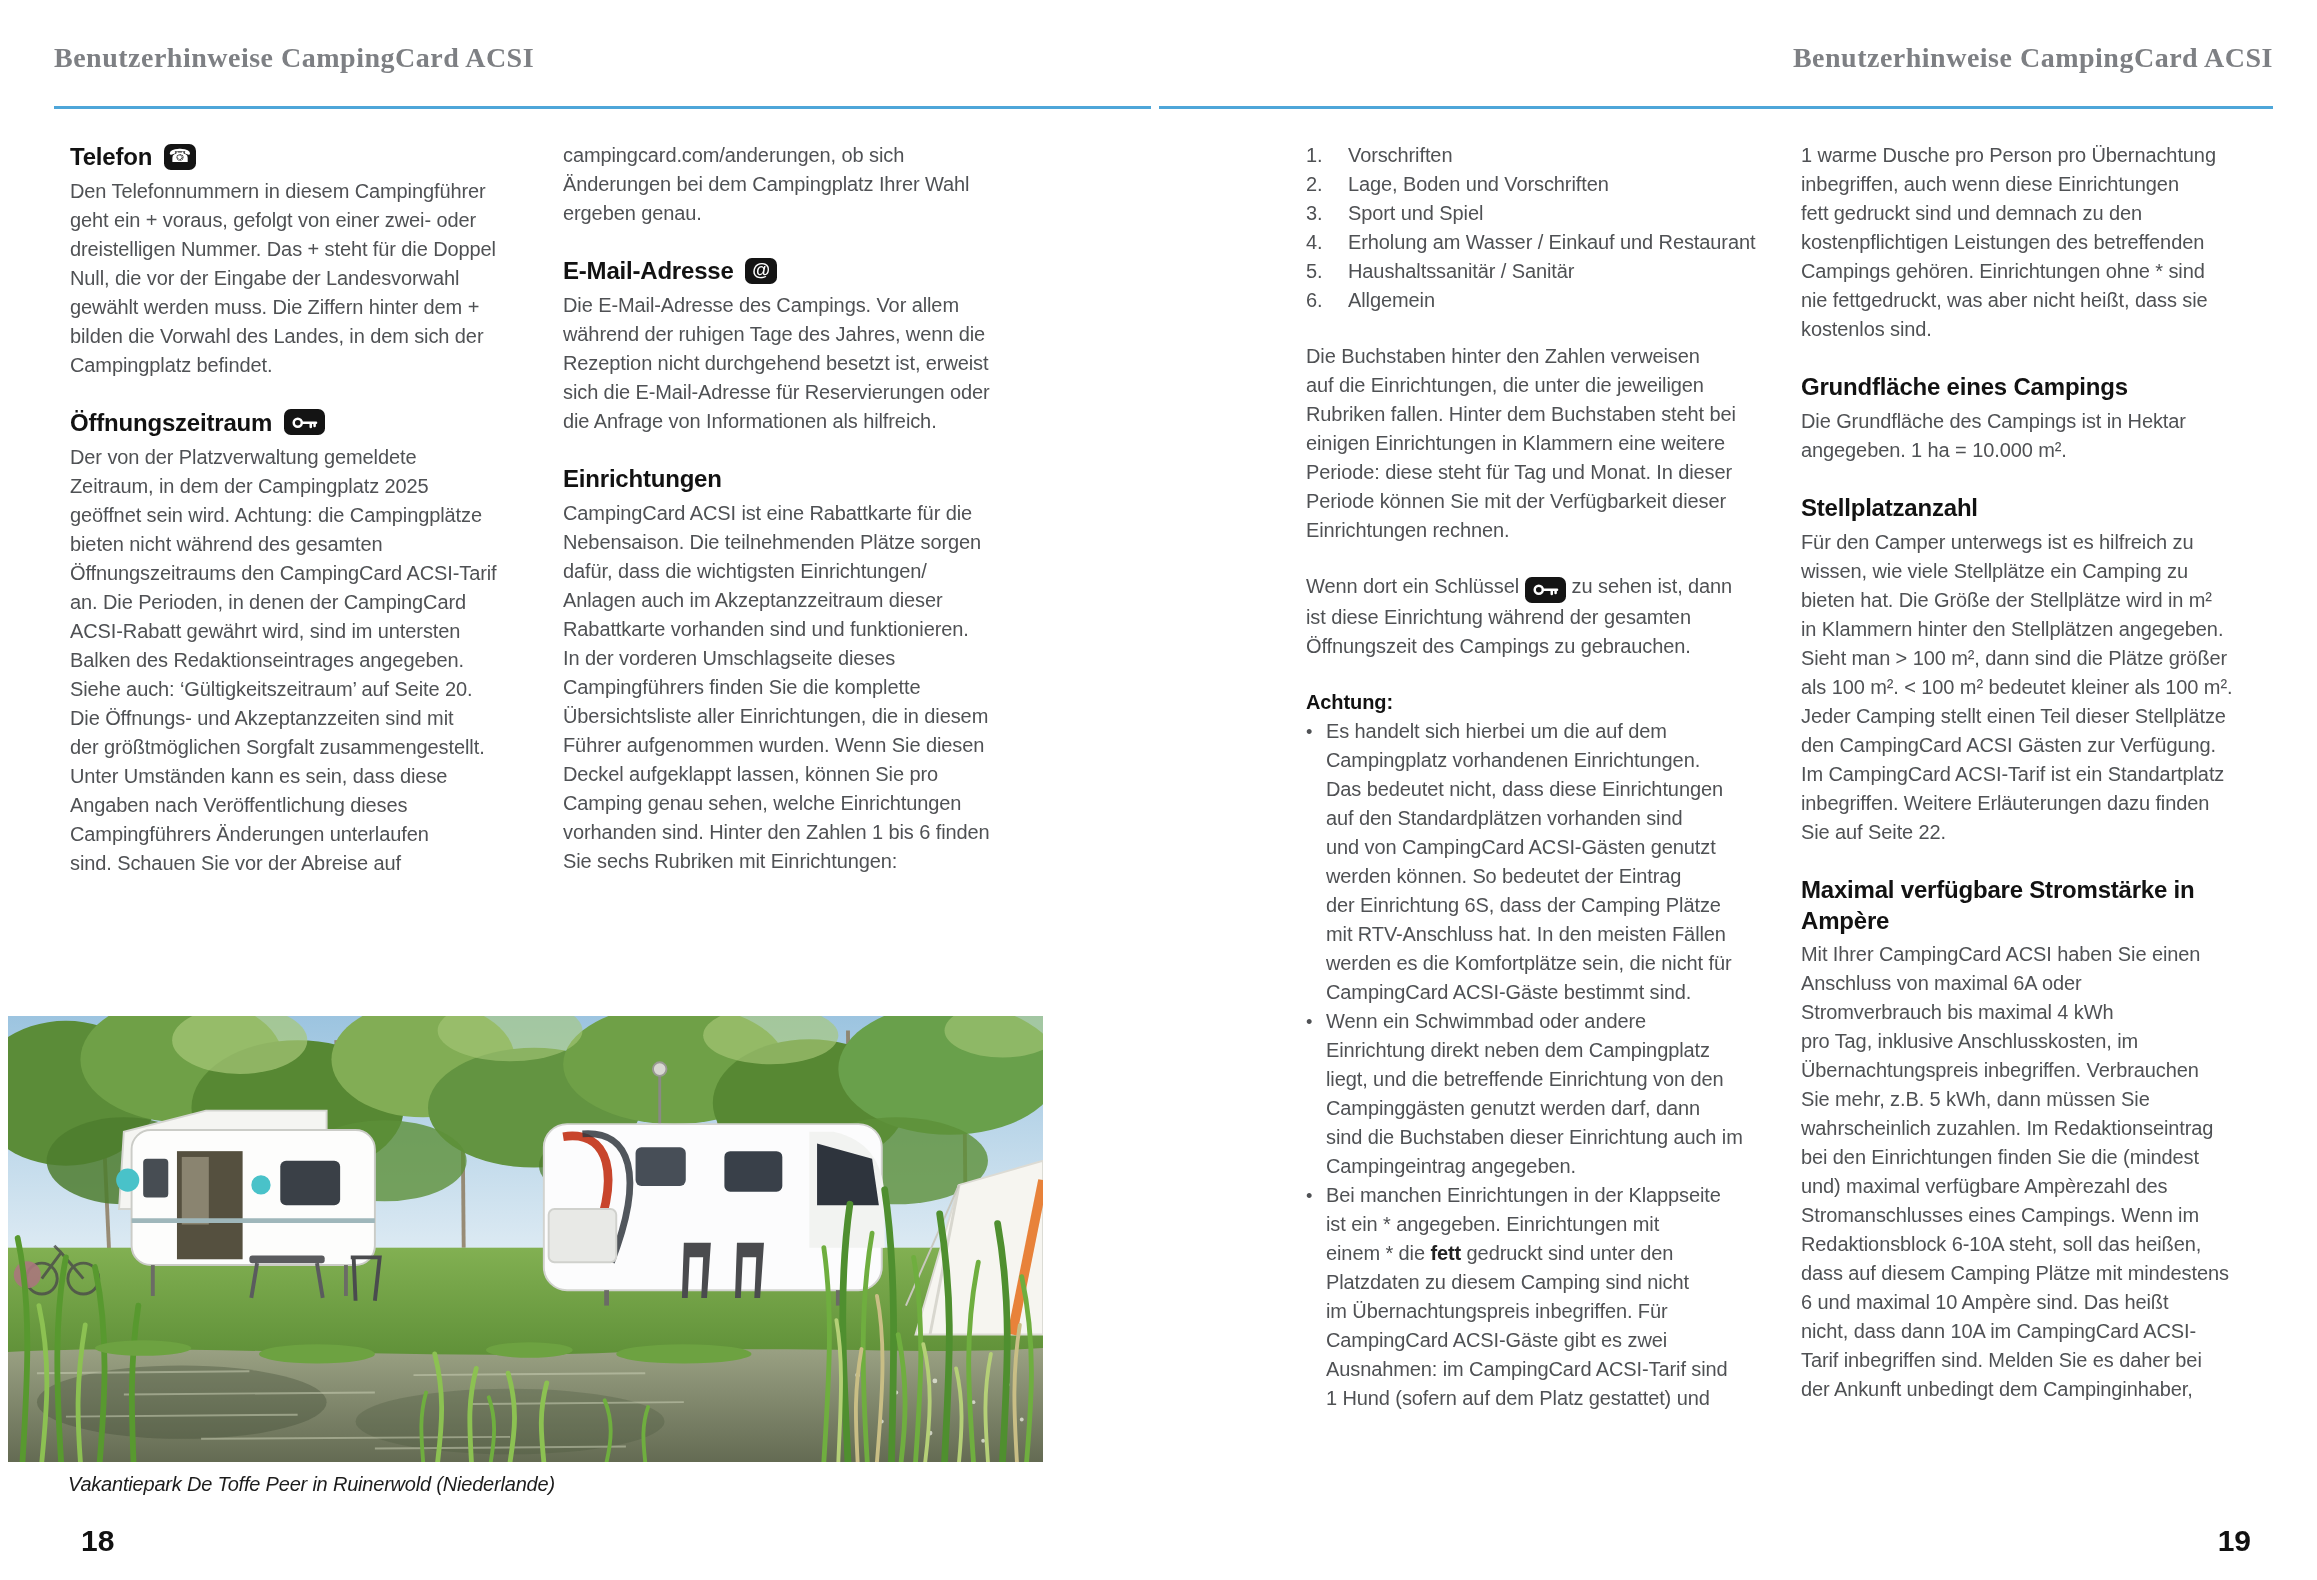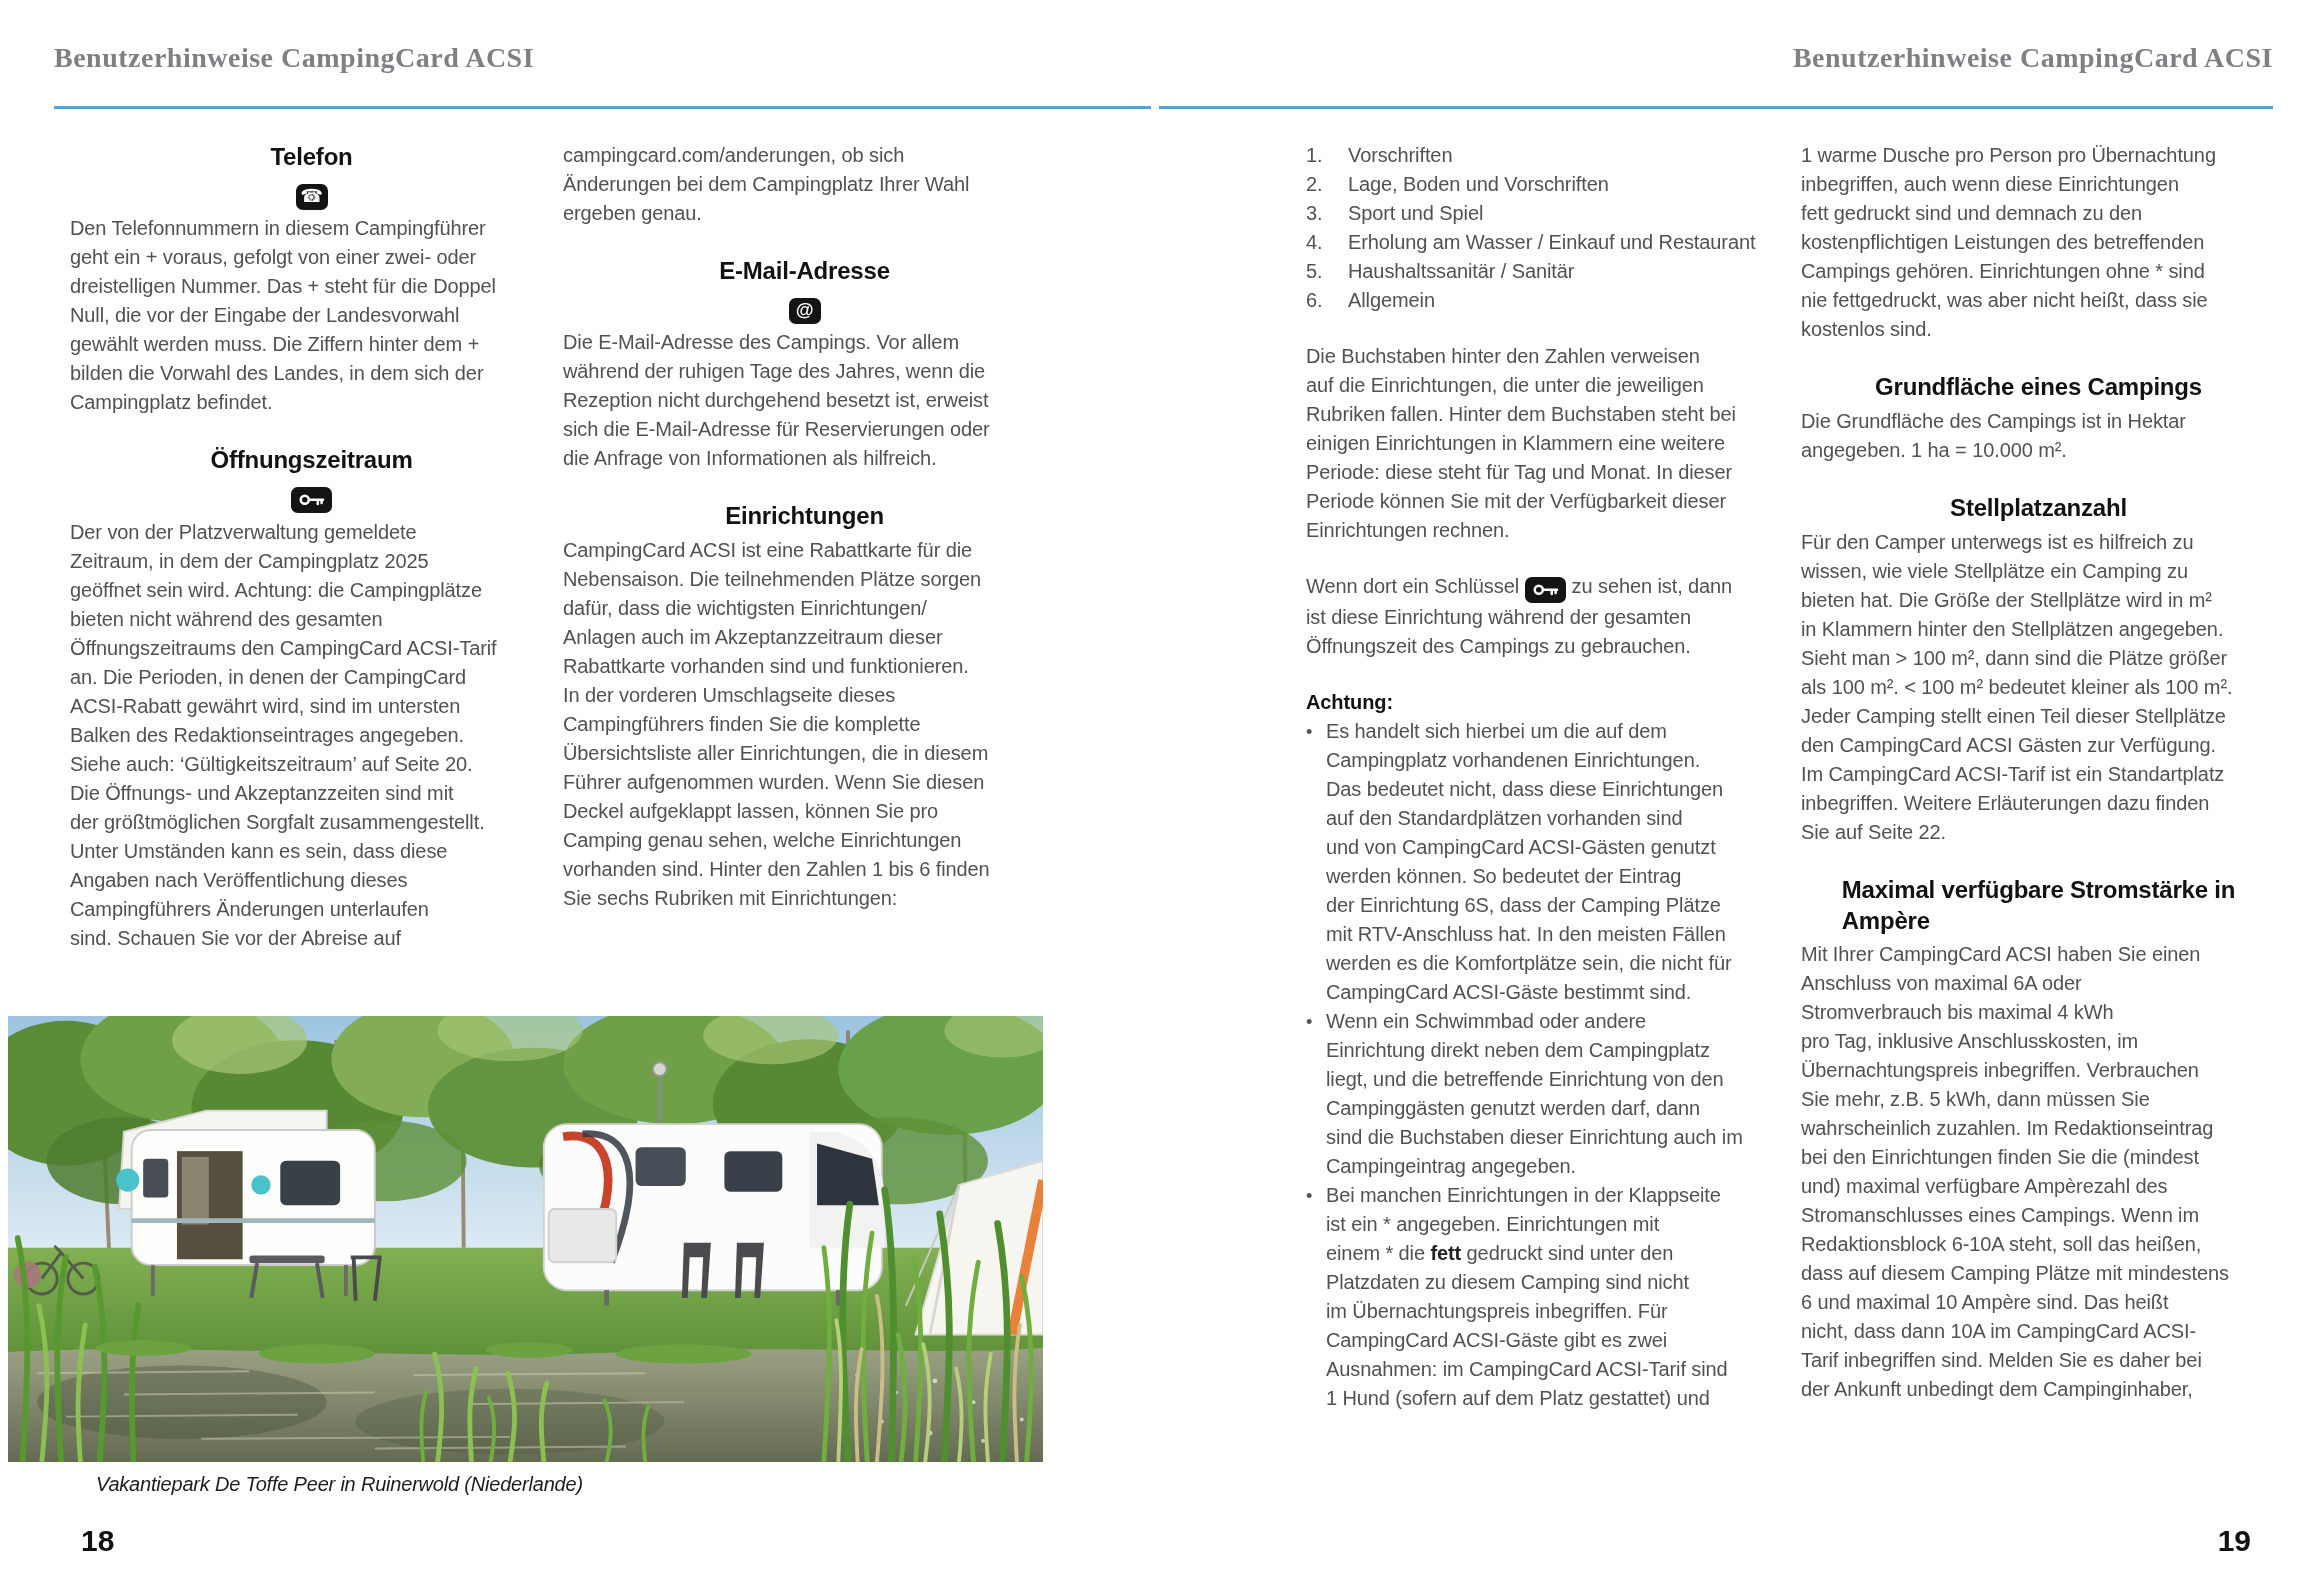--- a/index.html
+++ b/index.html
@@ -20,21 +20,21 @@
 
   
   .col{position:absolute;top:141px;font-size:20px;line-height:29px;letter-spacing:-0.1px;}
   .col1{left:70px;width:483px;}
   .col2{left:563px;width:483px;}
   .col3{left:1306px;width:483px;}
   .col4{left:1801px;width:475px;}
   .col p{margin:0 0 27px 0;white-space:pre-line;}
   .sec-head{
     font-size:24px;line-height:31px;font-weight:bold;color:#121212;margin:0 0 4.8px 0;
-    display:flex;align-items:center;gap:11.6px;white-space:pre-line;letter-spacing:-0.2px;flex-direction:column;
+    display:flex;align-items:center;gap:11.6px;white-space:pre-line;letter-spacing:-0.2px;
   }
   .sub-head{font-size:20px;line-height:29px;font-weight:bold;color:#121212;margin:0;}
   .badge{
     display:inline-flex;align-items:center;justify-content:center;flex:0 0 auto;
     background:#141414;color:#ffffff;border-radius:6.8px;height:26px;min-width:32px;
     font-size:18.3px;line-height:1;vertical-align:-4.8px;
   }
   .badge.key{width:41px;}
   .badge.inline{display:inline-flex;margin:0 5.8px;}
   .bold-word{font-weight:bold;color:#222;}
@@ -49,21 +49,21 @@
   .bullets{margin:0;}
   .bullet{display:flex;}
   .bullet .m{flex:0 0 20px;font-size:18.3px;}
   .bullet .t{flex:1;white-space:pre-line;}
 
   
   .photo{position:absolute;left:7.7px;top:1016px;width:1035px;height:446px;overflow:hidden;}
   .photo svg{display:block;width:100%;height:100%;}
   .caption{
     position:absolute;left:68px;top:1473px;font-size:20px;font-style:italic;
-    color:#1c1c1c;letter-spacing:-0.2px;white-space:nowrap;margin-left:28px;
+    color:#1c1c1c;letter-spacing:-0.2px;white-space:nowrap;
   }
   .pageno{position:absolute;top:1524px;font-size:30px;font-weight:bold;color:#111;}
   .pageno.left{left:81px;}
   .pageno.right{right:66px;}
 </style>
 </head>
 <body>
 
 <div class="sheet">
 

